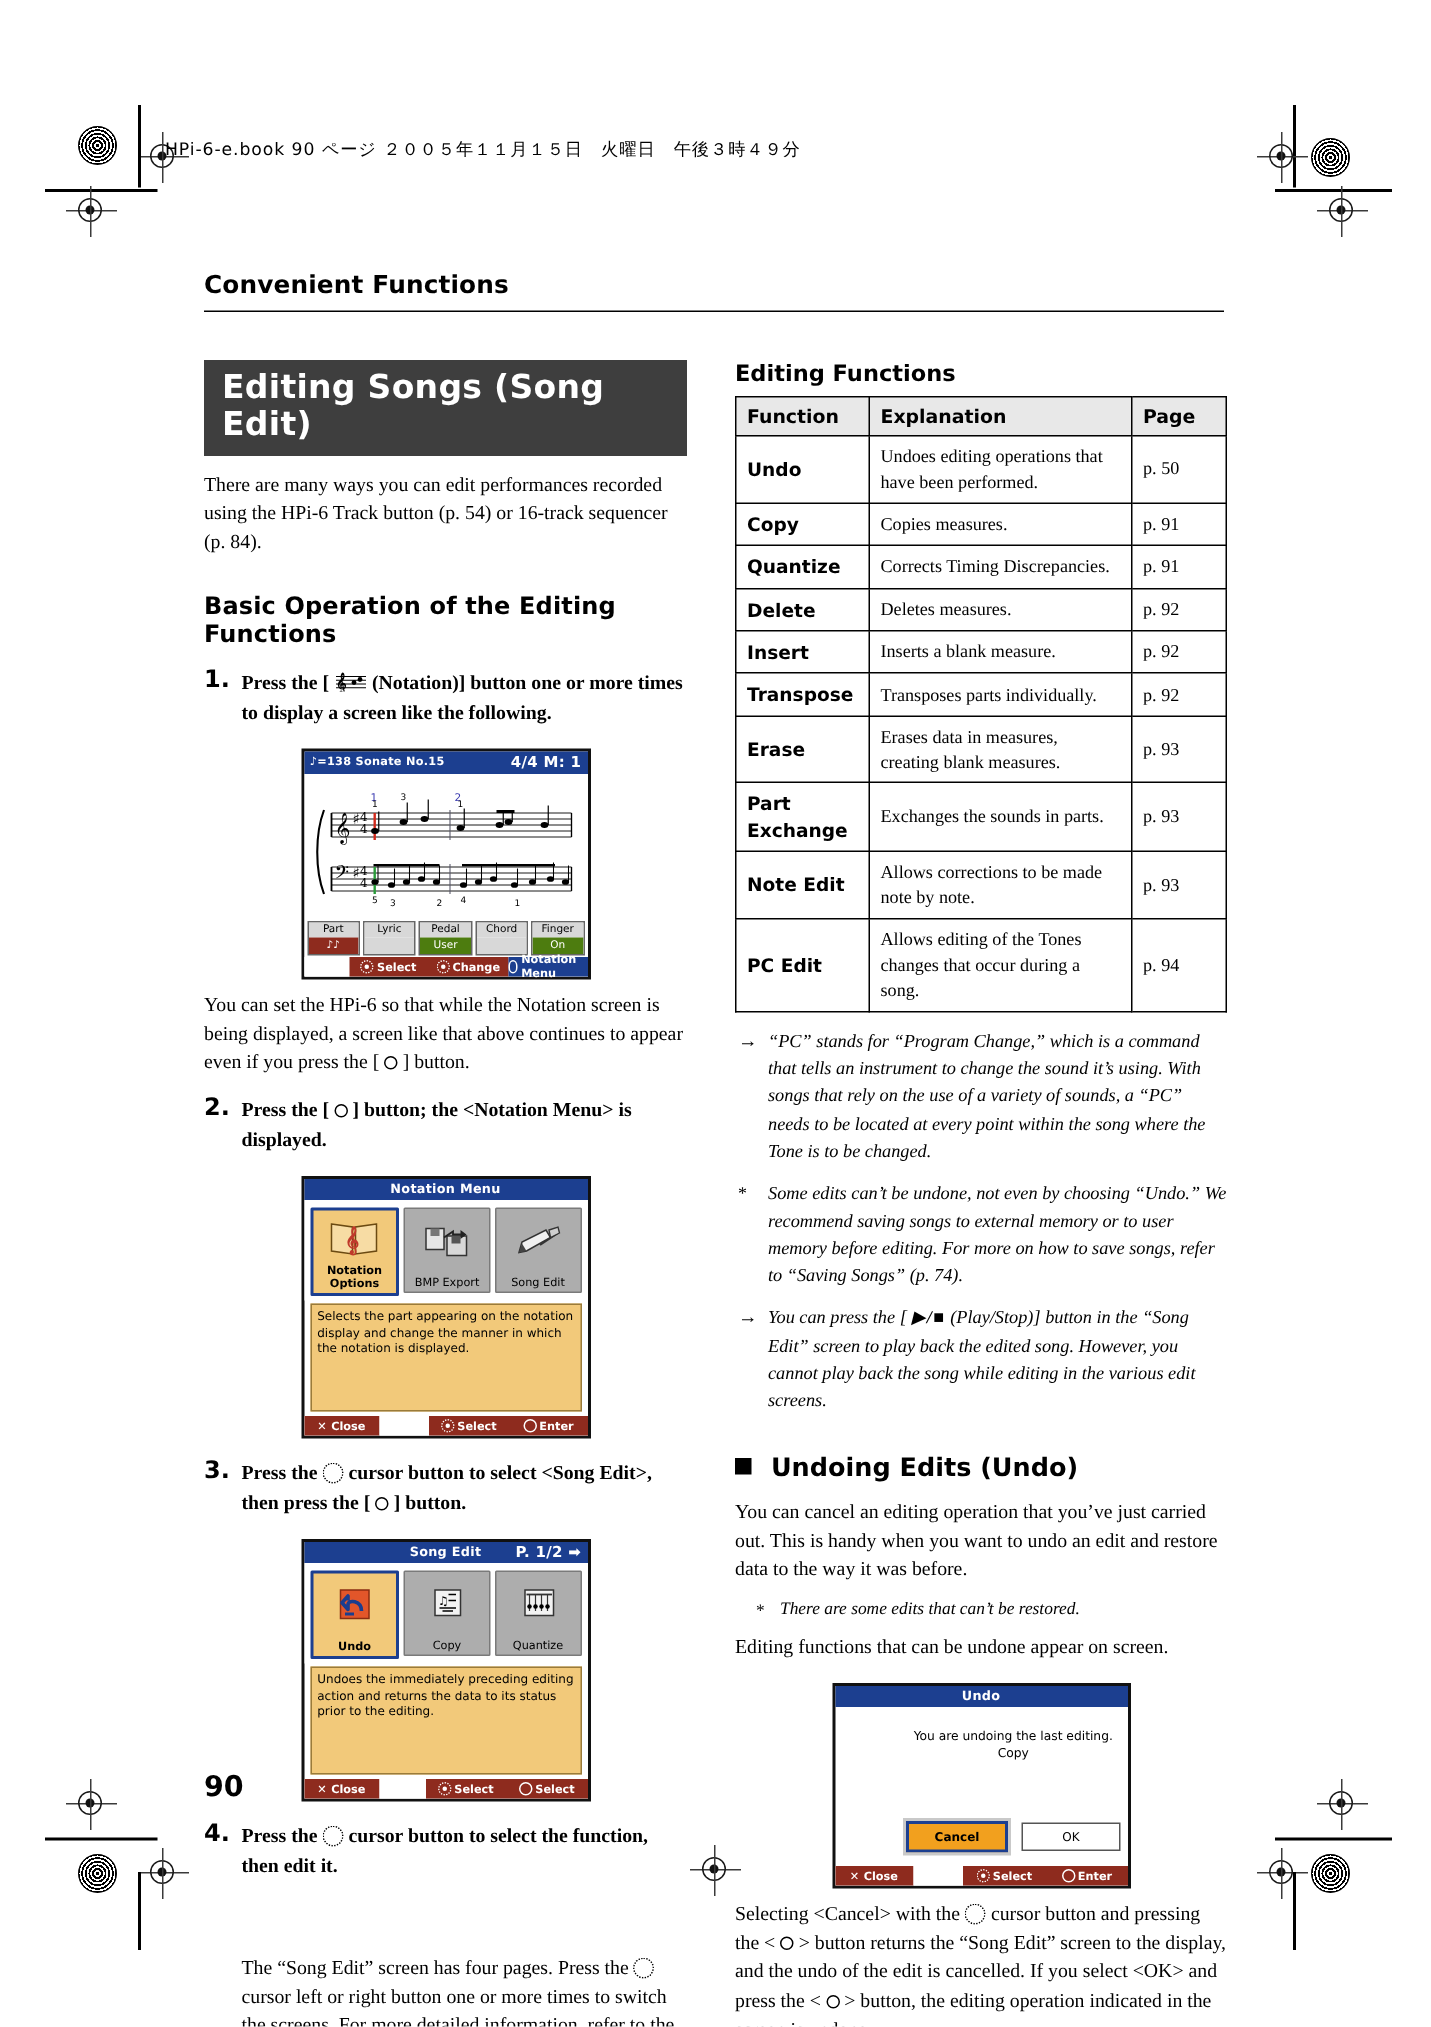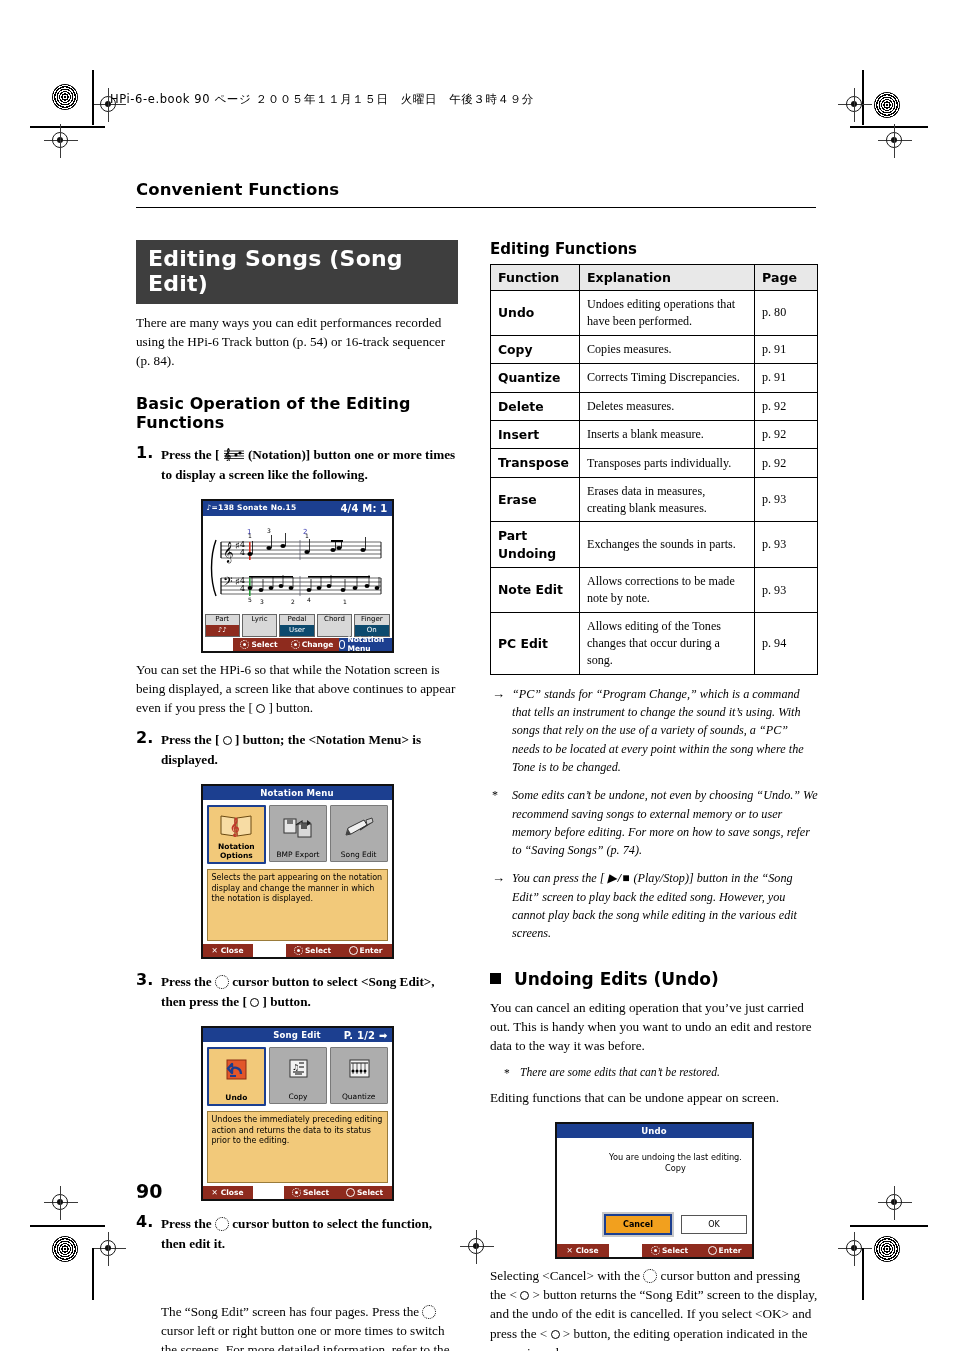--- a/index.html
+++ b/index.html
@@ -76,21 +76,21 @@
   .lcd-title .lf{position:absolute;left:4px;top:2px;font-size:7.5px;font-weight:bold;}
 
   
   .scr1{width:189px;}
   .scr1 .staffarea{background:#fff;height:96px;position:relative;overflow:hidden;}
   .scr1 .btnrow{display:flex;gap:2px;padding:2px 2px 1px 2px;background:#fff;}
   .scr1 .btnrow .b{flex:1;text-align:center;font-size:7px;line-height:9.5px;border:1px solid #666;overflow:hidden;}
   .scr1 .btnrow .b .t{background:#d8d8d8;color:#000;padding:.5px 0;}
   .scr1 .btnrow .b .v{padding:.5px 0;}
   .v-red{background:#8e2b1e;color:#fff;}
-  .v-blue{background:#0c4a6e;color:#fff;}
+  .v-blue{background:#4d7c0f;color:#fff;}
   .v-grey{background:#d8d8d8;color:#d8d8d8;}
   .t-blue{background:#1c3f90;color:#fff;}
   .scr1 .footrow{display:flex;background:#fff;height:13px;font-size:7.5px;font-weight:bold;align-items:stretch;}
   .scr1 .footrow .sp{flex:0 0 30px;background:#fff;}
   .scr1 .footrow .f{flex:1;display:flex;align-items:center;justify-content:center;}
   .f-red{background:#8e2b1e;color:#fff;}
   .f-nav{background:#1c3f90;color:#fff;}
 
   
   .menu{width:189px;}
@@ -536,21 +536,21 @@
           <tr>
             <th>Function</th>
             <th>Explanation</th>
             <th>Page</th>
           </tr>
         </thead>
         <tbody>
           <tr>
             <td class="fname">Undo</td>
             <td>Undoes editing operations that have been performed.</td>
-            <td class="pg">p. 80</td>
+            <td class="pg">p. 50</td>
           </tr>
           <tr>
             <td class="fname">Copy</td>
             <td>Copies measures.</td>
             <td class="pg">p. 91</td>
           </tr>
           <tr>
             <td class="fname">Quantize</td>
             <td>Corrects Timing Discrepancies.</td>
             <td class="pg">p. 91</td>
@@ -569,21 +569,21 @@
             <td class="fname">Transpose</td>
             <td>Transposes parts individually.</td>
             <td class="pg">p. 92</td>
           </tr>
           <tr>
             <td class="fname">Erase</td>
             <td>Erases data in measures, creating blank measures.</td>
             <td class="pg">p. 93</td>
           </tr>
           <tr>
-            <td class="fname">Part Undoing</td>
+            <td class="fname">Part Exchange</td>
             <td>Exchanges the sounds in parts.</td>
             <td class="pg">p. 93</td>
           </tr>
           <tr>
             <td class="fname">Note Edit</td>
             <td>Allows corrections to be made note by note.</td>
             <td class="pg">p. 93</td>
           </tr>
           <tr>
             <td class="fname">PC Edit</td>

